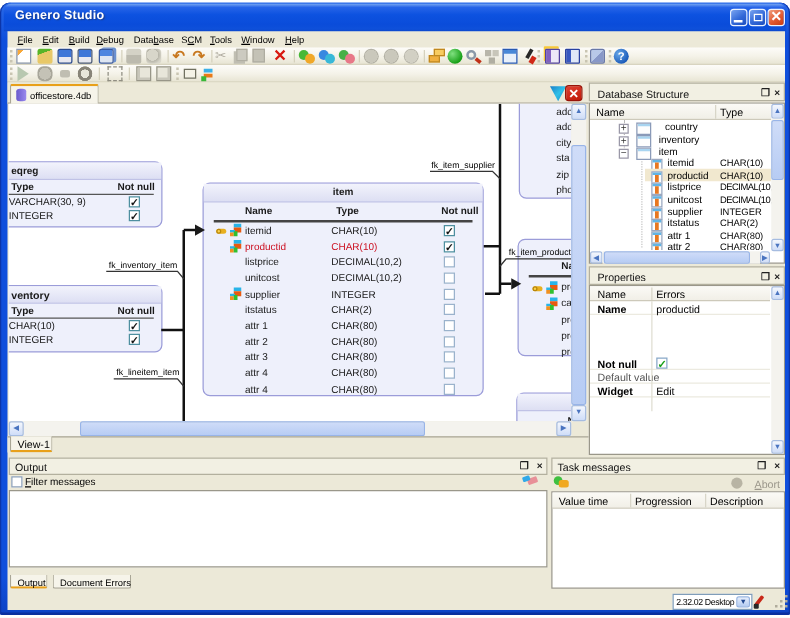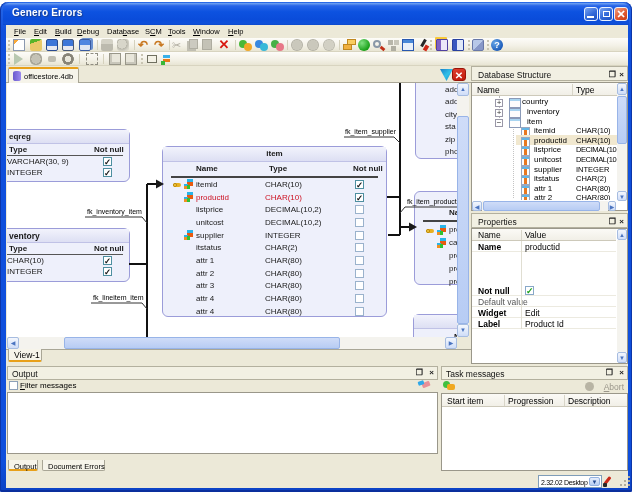--- a/index.html
+++ b/index.html
@@ -65,21 +65,21 @@
 .col-ico::after { content:""; position:absolute; left:2px; top:2px; width:3px; height:6px; background:#e87820; }
 .prow { position:absolute; left:0; width:144px; height:11px; border-bottom:1px solid #eceae0; }
 .prow b, .prow span { position:absolute; top:1px; }
 
 .ti { position:absolute; top:1px; width:12px; height:12px; }
 </style>
 </head>
 <body>
 <div id="win" class="a"></div>
 <div id="titlebar" class="a"></div>
-<div id="title-text" class="a">Genero Errors</div>
+<div id="title-text" class="a">Genero Studio</div>
 <div class="a tbtn b" style="left:584px;">
     <div style="position:absolute;left:2px;bottom:2px;width:7px;height:2px;background:#fff;"></div>
   </div>
 <div class="a tbtn b" style="left:599px;">
     <div style="position:absolute;left:3px;top:3px;width:7px;height:6px;border:1.5px solid #fff;"></div>
   </div>
 <div id="btn-close" class="a tbtn" style="left:614px;">
     <div class="glyph" style="font-size:11px;line-height:12px;">✕</div>
   </div>
 <div id="client" class="a"></div>
@@ -380,21 +380,21 @@
   <span style="position:absolute;left:5px;top:2px;">Name</span>
   <span style="position:absolute;left:104px;top:2px;">Type</span>
   <div style="position:absolute;left:100px;top:1px;width:1px;height:11px;background:#d8d5c8;"></div>
 </div>
 <div id="dbtree" class="a" style="left:472px;top:96px;width:145px;height:104px;background:#fff;overflow:hidden;"></div>
 <div id="treerows" class="a" style="left:472px;top:96px;width:145px;height:104px;overflow:hidden;font-size:8px;">
   <div style="position:absolute;left:27px;top:0;width:1px;height:30px;border-left:1px dotted #b8b8b8;"></div>
   <div style="position:absolute;left:41px;top:30px;width:1px;height:72px;border-left:1px dotted #c4c4c4;"></div>
   <div class="exp" style="left:23px;top:3px;">+</div>
     <div class="tbl-ico" style="left:37px;top:2px;"></div>
-    <span class="treerow" style="left:50px;top:1px;">country</span>
+    <span class="treerow" style="left:60px;top:1px;">country</span>
   <div class="exp" style="left:23px;top:13px;">+</div>
     <div class="tbl-ico" style="left:37px;top:12px;"></div>
     <span class="treerow" style="left:55px;top:11px;">inventory</span>
   <div class="exp" style="left:23px;top:23px;">−</div>
     <div class="tbl-ico" style="left:37px;top:22px;"></div>
     <span class="treerow" style="left:55px;top:21px;">item</span>
   <div class="col-ico" style="left:49px;top:31px;"></div>
     <span class="treerow" style="left:62px;top:30px;">itemid</span>
     <span class="treerow" style="left:104px;top:30px;font-size:7.5px;">CHAR(10)</span>
   <div style="position:absolute;left:44px;top:39px;width:101px;height:10px;background:#f1e8cf;"></div>
@@ -431,42 +431,38 @@
 <div class="a sb-btn" style="left:608px;top:201px;width:8px;height:10px;">▶</div>
 
 <div class="a ptitle" style="left:471px;top:213px;width:157px;height:15px;">
   <span style="position:absolute;left:6px;top:3px;">Properties</span>
   <span class="pbtn" style="position:absolute;right:11px;top:3px;">❐</span>
   <span class="pbtn" style="position:absolute;right:3px;top:3px;">×</span>
 </div>
 <div class="a white" style="left:471px;top:228px;width:157px;height:136px;"></div>
 <div class="a colhead" style="left:472px;top:229px;width:144px;height:12px;">
   <span style="position:absolute;left:6px;top:1px;">Name</span>
-  <span style="position:absolute;left:53px;top:1px;">Value</span>
+  <span style="position:absolute;left:53px;top:1px;">Errors</span>
   <div style="position:absolute;left:49px;top:1px;width:1px;height:10px;background:#d8d5c8;"></div>
 </div>
 <div id="proptable" class="a" style="left:472px;top:241px;width:144px;height:122px;font-size:8.5px;">
   <div class="prow" style="top:0;">
       <b style="left:6px;">Name</b>
       <span style="left:53px;">productid</span>
     </div>
   <div class="prow" style="top:44px;">
       <b style="left:6px;">Not null</b>
       <div style="position:absolute;left:53px;top:1px;width:9px;height:9px;background:#fff;border:1px solid #88a8c8;color:#18a018;font-size:9px;font-weight:bold;line-height:8px;">✓</div>
     </div>
   <div class="prow" style="top:55px;">
       <span style="left:6px;color:#555;">Default value</span>
     </div>
   <div class="prow" style="top:66px;">
       <b style="left:6px;">Widget</b>
       <span style="left:53px;">Edit</span>
-    </div>
-  <div class="prow" style="top:77px;">
-      <b style="left:6px;">Label</b>
-      <span style="left:53px;">Product Id</span>
     </div>
   <div style="position:absolute;left:49px;top:0;width:1px;height:88px;background:#e0ded2;"></div>
 </div>
 <div class="a sb-btn" style="left:617px;top:229px;width:10px;height:11px;">▲</div>
 <div class="a sb-track" style="left:617px;top:240px;width:10px;height:112px;"></div>
 <div class="a sb-btn" style="left:617px;top:352px;width:10px;height:11px;">▼</div>
 
 <div class="a ptitle" style="left:7px;top:366px;width:431px;height:14px;">
   <span style="position:absolute;left:4px;top:2px;">Output</span>
   <span class="pbtn" style="position:absolute;right:14px;top:1px;">❐</span>
@@ -492,21 +488,21 @@
   <span class="pbtn" style="position:absolute;right:3px;top:1px;">×</span>
 </div>
 <div class="a" style="left:441px;top:380px;width:187px;height:13px;">
   <div style="position:absolute;left:2px;top:1px;width:7px;height:7px;background:#40c040;border-radius:50%;"></div>
   <div style="position:absolute;left:6px;top:4px;width:8px;height:6px;background:#f0a820;border-radius:2px;"></div>
   <div style="position:absolute;right:34px;top:2px;width:9px;height:9px;background:#b8b4a4;border-radius:50%;"></div>
   <span style="position:absolute;right:4px;top:2px;font-size:8.5px;color:#9a968a;"><u>A</u>bort</span>
 </div>
 <div class="a white" style="left:441px;top:393px;width:187px;height:78px;"></div>
 <div class="a colhead" style="left:442px;top:394px;width:185px;height:13px;">
-  <span style="position:absolute;left:5px;top:2px;">Start item</span>
+  <span style="position:absolute;left:5px;top:2px;">Value time</span>
   <span style="position:absolute;left:66px;top:2px;">Progression</span>
   <span style="position:absolute;left:126px;top:2px;">Description</span>
   <div style="position:absolute;left:62px;top:1px;width:1px;height:11px;background:#d8d5c8;"></div>
   <div style="position:absolute;left:122px;top:1px;width:1px;height:11px;background:#d8d5c8;"></div>
 </div>
 
 <div class="a" style="left:538px;top:475px;width:64px;height:13px;background:#fff;border:1px solid #7f9db9;font-size:7px;">
   <span style="position:absolute;left:2px;top:3px;letter-spacing:-0.3px;">2.32.02 Desktop</span>
   <div style="position:absolute;right:1px;top:1px;width:11px;height:9px;background:linear-gradient(180deg,#e6eefc,#b4ccf2);border:1px solid #94b2e0;border-radius:2px;color:#204890;font-size:6px;text-align:center;line-height:9px;">▼</div>
 </div>

